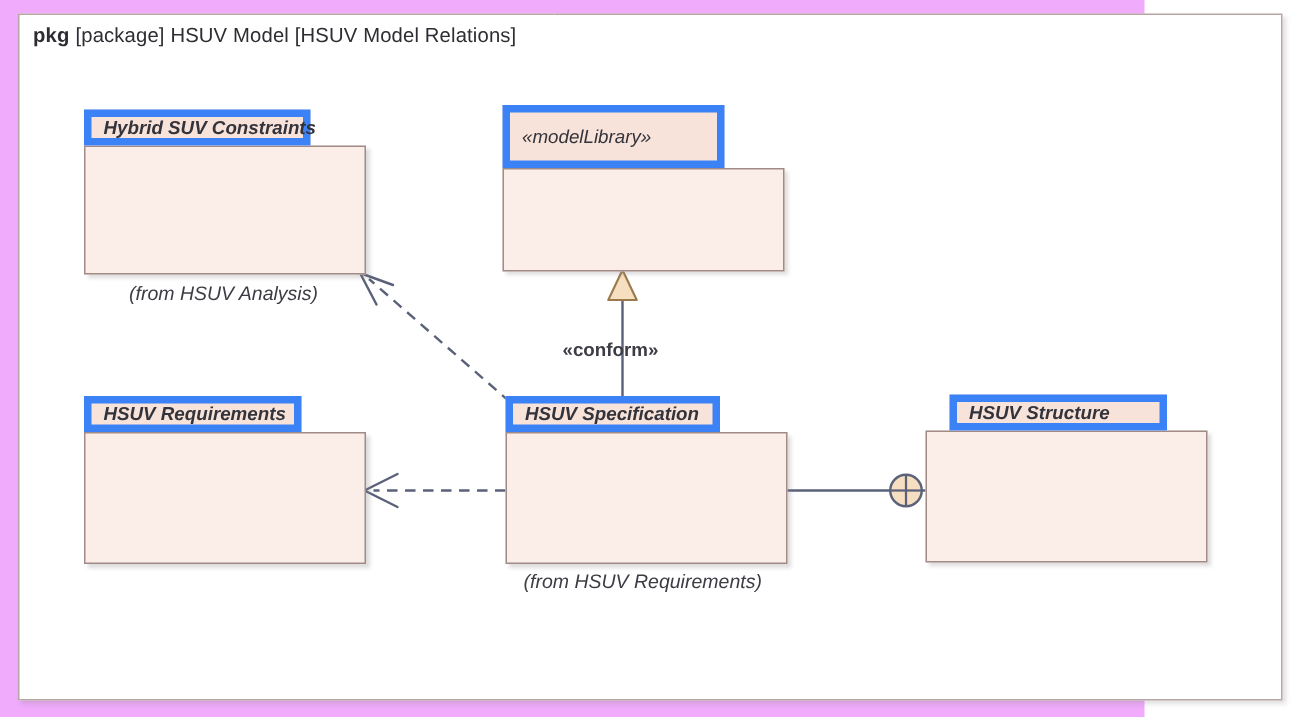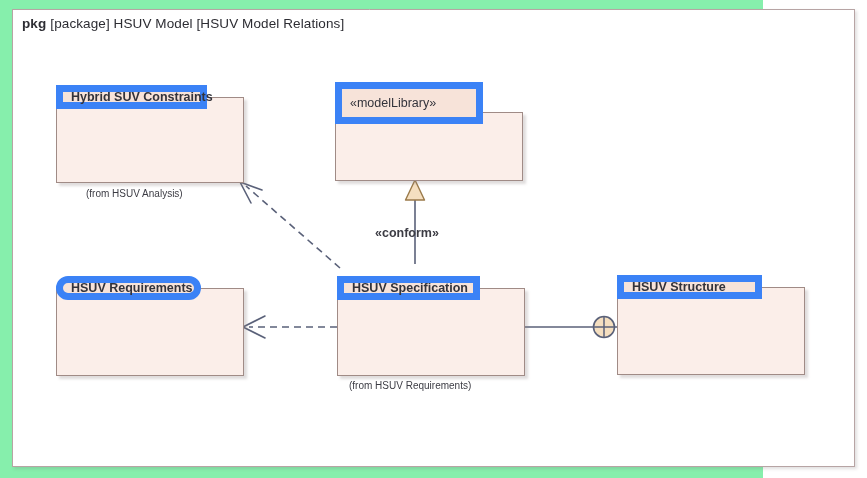--- a/index.html
+++ b/index.html
@@ -13,21 +13,21 @@
     font-family: "Liberation Sans", sans-serif;
     overflow: hidden;
     position: relative;
   }
 
   #canvas {
     position: absolute;
     left: 0; top: 0;
     width: 763px;
     height: 478px;
-    background: #86efac;
+    background: #f0abfc;
   }
 
   
   .frame {
     position: absolute;
     left: 12px;
     top: 9px;
     width: 843px;
     height: 458px;
     background: #ffffff;
@@ -62,30 +62,31 @@
     font-weight: bold;
   }
 
   
   .pkg {
     position: absolute;
   }
   .pkg-tab {
     position: absolute;
     left: 0;
-    top: 12px;
+    top: 0;
     height: 24px;
     background: #f7e3d9;
-    border: 7px solid #3b82f6;
+    border: 5px solid #3b82f6;
     box-sizing: border-box;
     display: flex;
     flex-direction: column;
     justify-content: center;
     padding-left: 8px;
     z-index: 3;
+    font-style: italic;
   }
   .pkg-tab.two-line {
     height: 42px;
     justify-content: center;
     padding-top: 1px;
   }
   .pkg-body {
     position: absolute;
     left: 0;
     background: #fbeee9;
@@ -103,21 +104,22 @@
   }
   .pkg-stereo {
     font-size: 12.5px;
     font-weight: normal;
     color: #33333b;
     line-height: 17px;
     white-space: nowrap;
   }
   .pkg-from {
     position: absolute;
-    font-size: 10px;
+    font-size: 13px;
+    font-style: italic;
     color: #3c3c44;
     white-space: nowrap;
     z-index: 4;
   }
 
   
   .edge-label {
     position: absolute;
     font-size: 12.5px;
     color: #3c3c44;
@@ -171,36 +173,36 @@
   <div class="pkg-from" style="left:86px; top:188px;">(from HSUV Analysis)</div>
 
   <div class="pkg" style="left:335px; top:70px; width:188px; height:111px;">
     <div class="pkg-tab two-line" style="width:148px;">
       <span class="pkg-stereo">«modelLibrary»</span>
     </div>
     <div class="pkg-body" style="top:42px; width:188px; height:69px;"></div>
   </div>
 
   <div class="pkg" style="left:56px; top:264px; width:188px; height:112px;">
-    <div class="pkg-tab" style="width:145px;border-radius:12px;">
+    <div class="pkg-tab" style="width:145px;">
       <span class="pkg-name">HSUV Requirements</span>
     </div>
     <div class="pkg-body" style="top:24px; width:188px; height:88px;"></div>
   </div>
 
   <div class="pkg" style="left:337px; top:264px; width:188px; height:112px;padding-left:33px;">
     <div class="pkg-tab" style="width:143px;">
       <span class="pkg-name">HSUV Specification</span>
     </div>
     <div class="pkg-body" style="top:24px; width:188px; height:88px;"></div>
   </div>
   <div class="pkg-from" style="left:349px; top:380px;text-align:center;">(from HSUV Requirements)</div>
 
   <div class="pkg" style="left:617px; top:263px; width:188px; height:112px;">
-    <div class="pkg-tab" style="width:145px;">
+    <div class="pkg-tab" style="width:145px;margin-left:16px;">
       <span class="pkg-name">HSUV Structure</span>
     </div>
     <div class="pkg-body" style="top:24px; width:188px; height:88px;"></div>
   </div>
 
   <div class="edge-label" style="left:375px; top:226px;font-weight:bold;">«conform»</div>
 
 </div>
 
 </body></html>

